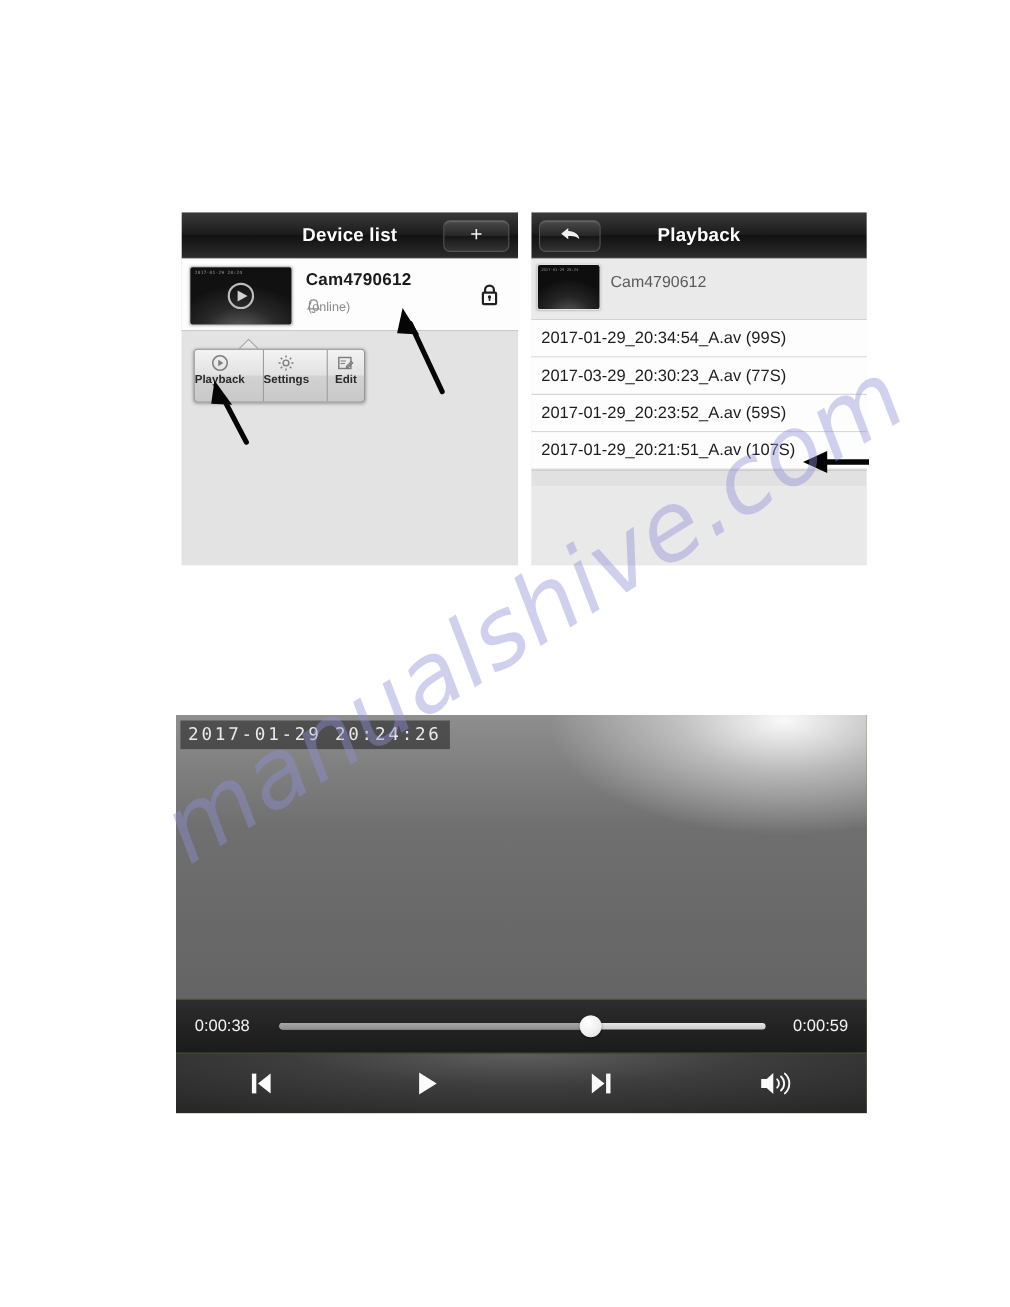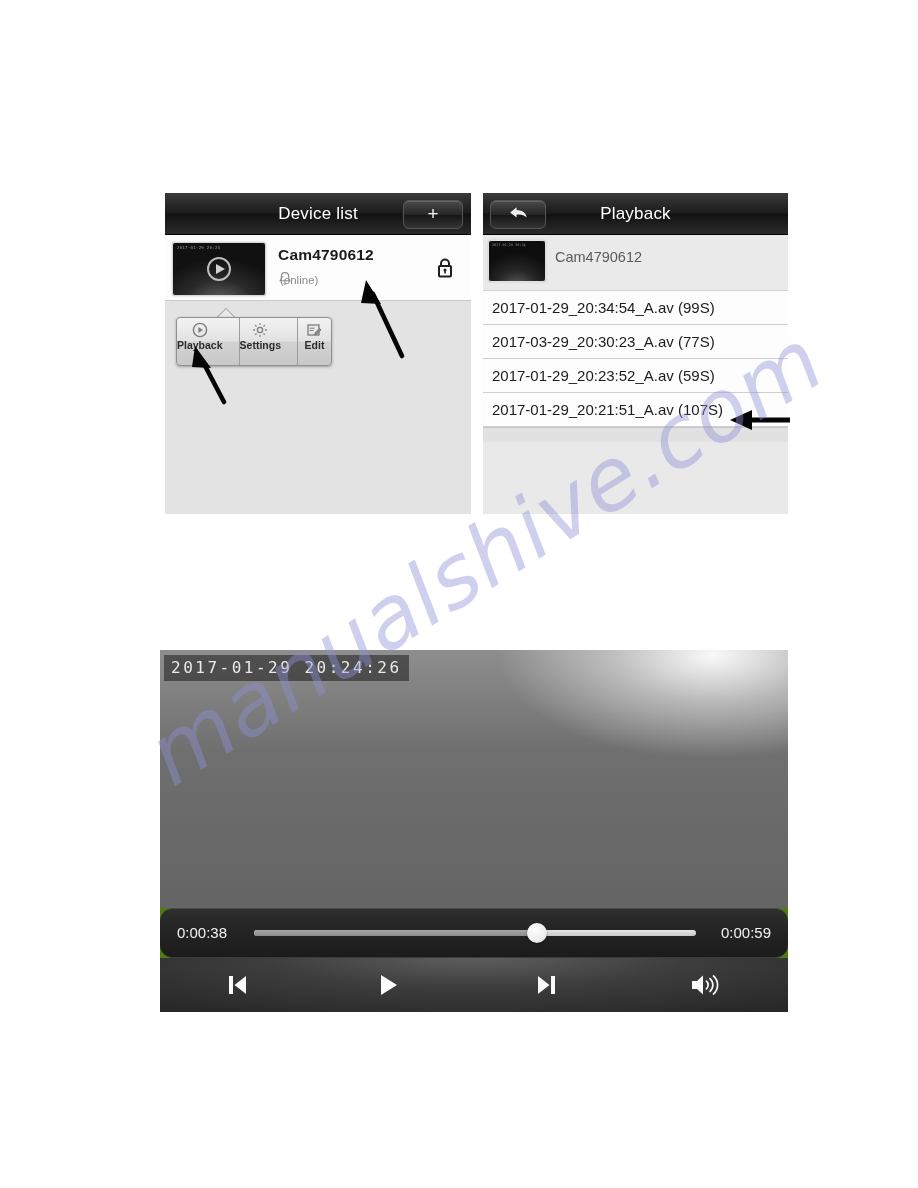--- a/index.html
+++ b/index.html
@@ -61,21 +61,21 @@
     background: linear-gradient(to bottom, #3a3a3a 0%, #1c1c1c 48%, #121212 52%, #2b2b2b 100%);
     border-bottom: 1px solid #000;
   }
   .titlebar .title {
     position: absolute;
     left: 0; right: 0; top: 0;
     line-height: 41px;
     text-align: center;
     color: #fff;
     font-size: 17px;
-    font-weight: normal;
+    font-weight: bold;
     letter-spacing: .2px;
   }
   .plus-btn {
     position: absolute;
     right: 8px;
     top: 7px;
     width: 58px;
     height: 27px;
     border-radius: 6px;
     background: linear-gradient(to bottom, #4a4a4a 0%, #262626 50%, #151515 51%, #343434 100%);
@@ -344,21 +344,20 @@
     color: #e9e9e9;
     letter-spacing: 2.5px;
     white-space: nowrap;
   }
   .progress-bar-row {
     position: relative;
     height: 48px;
     background: linear-gradient(to bottom, #2e2e2e 0%, #232323 50%, #1b1b1b 100%);
     border-top: 1px solid #4a4a4a;
     border-bottom: 1px solid #3a3a3a;
-    border-radius: 13px;
   }
   .time-left, .time-right {
     position: absolute;
     top: 15px;
     font-size: 15px;
     color: #f2f2f2;
   }
   .time-left { left: 17px; }
   .time-right { right: 17px; }
   .track {

